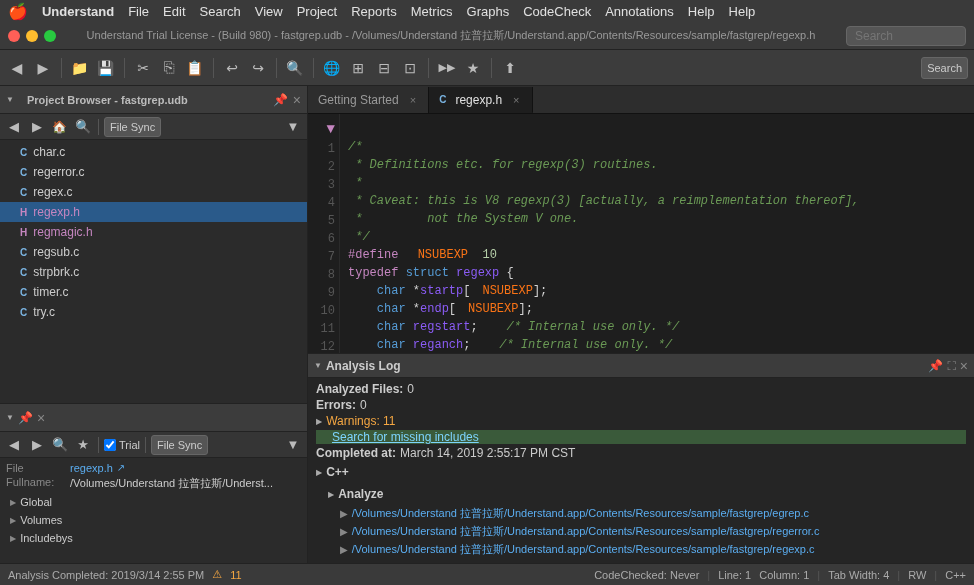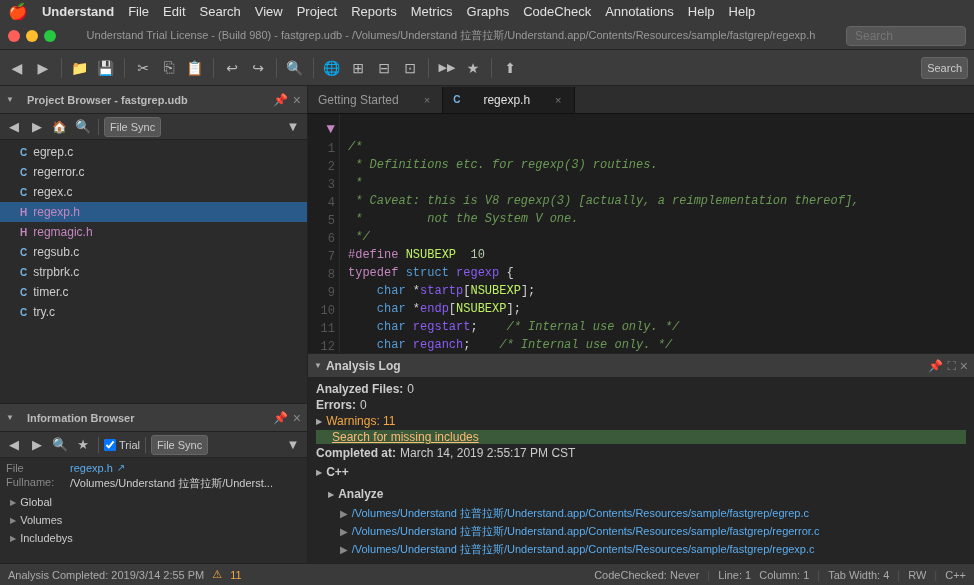--- a/index.html
+++ b/index.html
@@ -238,21 +238,21 @@
       display: flex;
       align-items: flex-end;
       border-bottom: 1px solid #111;
       flex-shrink: 0;
     }
     .tab {
       display: flex;
       align-items: center;
       height: 26px;
       padding: 0 12px 0 10px;
-      gap: 23px;
+      gap: 9px;
       background: #2d2d2d;
       border-right: 1px solid #111;
       cursor: pointer;
       font-size: 12px;
       color: #999;
     }
     .tab.active {
       background: #1e1e1e;
       color: #e0e0e0;
       border-bottom: 1px solid #1e1e1e;
@@ -287,21 +287,21 @@
       font-size: 12px;
       line-height: 18px;
       overflow: auto;
       color: #d4d4d4;
       white-space: pre;
     }
     .kw-blue { color: #569cd6; }
     .kw-comment { color: #6a9955; font-style: italic; }
     .kw-define { color: #c586c0; }
     .kw-number { color: #b5cea8; }
-    .kw-name { color: #bef264; }
+    .kw-name { color: #f97316; margin-left: 12px; }
     .kw-link { color: #8b5cf6; }
 
     
     .analysis-log {
       flex-shrink: 0;
       border-top: 1px solid #222;
       display: flex;
       flex-direction: column;
       height: 210px;
     }
@@ -323,21 +323,21 @@
     .analysis-content {
       flex: 1;
       overflow-y: auto;
       padding: 4px 8px;
       font-size: 12px;
       background: #252525;
     }
     .analysis-row { display: flex; align-items: center; gap: 4px; margin-bottom: 2px; }
     .analysis-key { color: #ccc; font-weight: 600; }
     .analysis-val { color: #ccc; }
-    .analysis-link { color: #fdba74; text-decoration: underline; cursor: pointer; }
+    .analysis-link { color: #7dd3fc; text-decoration: underline; cursor: pointer; }
     .warning-link { color: #f5a742; cursor: pointer; }
     .analysis-tree-item {
       display: flex; align-items: center; gap: 4px;
       height: 18px; cursor: pointer;
     }
     .analysis-file-link { color: #5badf0; text-decoration: none; font-size: 11px; }
     .section-header { display: flex; align-items: center; gap: 4px; height: 20px; margin-top: 2px; }
 
     
     .collapse-triangle { font-size: 8px; color: #aaa; cursor: pointer; }
@@ -420,21 +420,21 @@
       <div class="panel-toolbar-icon">🔍</div>
       <div class="panel-toolbar-sep"></div>
       <button class="panel-toolbar-btn">File Sync</button>
       <div style="flex:1;"></div>
       <div class="panel-toolbar-icon">▼</div>
     </div>
 
     <div class="file-list">
       <div class="file-item">
         <span class="file-icon" style="color:#7ab3e0; font-size:10px; font-weight:bold;">C</span>
-        <span class="file-name">egrep.c</span>
+        <span class="file-name">char.c</span>
       </div>
       <div class="file-item">
         <span class="file-icon" style="color:#7ab3e0; font-size:10px; font-weight:bold;">C</span>
         <span class="file-name">regerror.c</span>
       </div>
       <div class="file-item">
         <span class="file-icon" style="color:#7ab3e0; font-size:10px; font-weight:bold;">C</span>
         <span class="file-name">regex.c</span>
       </div>
       <div class="file-item selected">
@@ -459,21 +459,20 @@
       </div>
       <div class="file-item">
         <span class="file-icon" style="color:#7ab3e0; font-size:10px; font-weight:bold;">C</span>
         <span class="file-name">try.c</span>
       </div>
     </div>
 
     <div class="info-browser">
       <div class="panel-header">
         <span class="collapse-triangle">▼</span>
-        <span class="title">Information Browser</span>
         <span style="font-size:12px; color:#888;">📌</span>
         <span style="font-size:14px; color:#888;">×</span>
       </div>
       <div class="info-toolbar">
         <div class="panel-toolbar-icon">◀</div>
         <div class="panel-toolbar-icon">▶</div>
         <div class="panel-toolbar-icon">🔍</div>
         <div class="panel-toolbar-icon">★</div>
         <div class="panel-toolbar-sep"></div>
         <label style="display:flex;align-items:center;gap:3px;font-size:11px;color:#ccc;">

